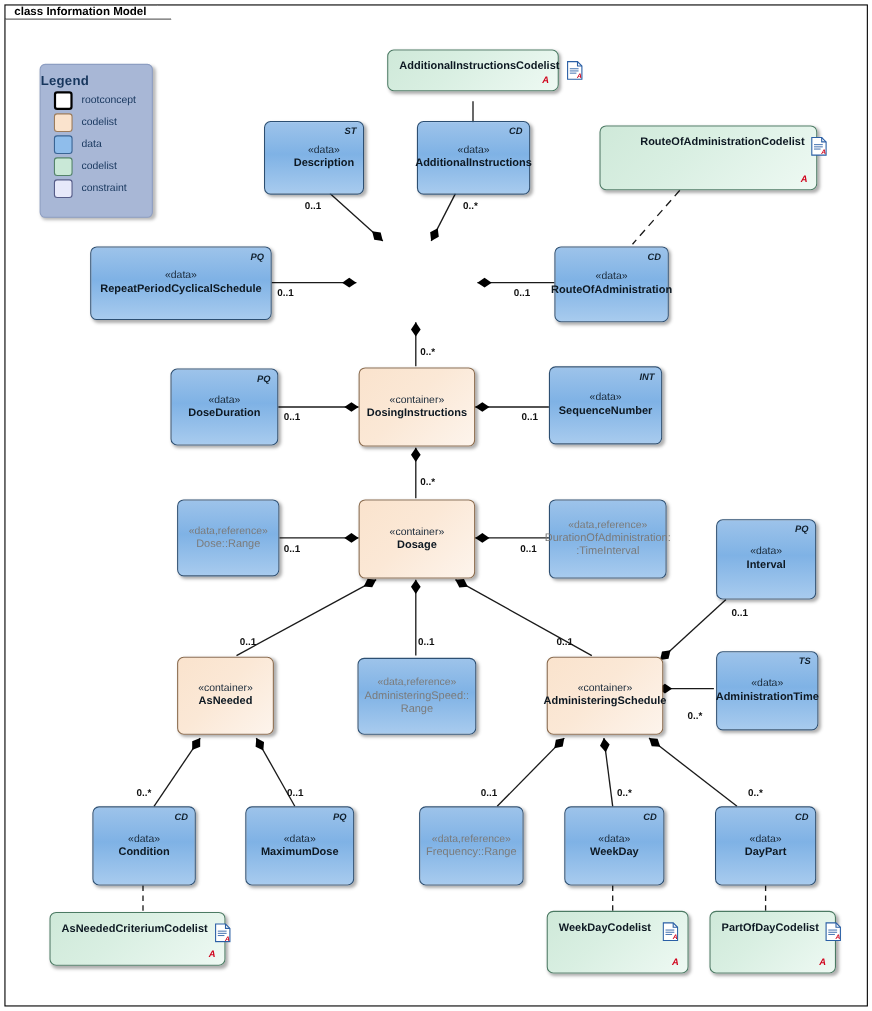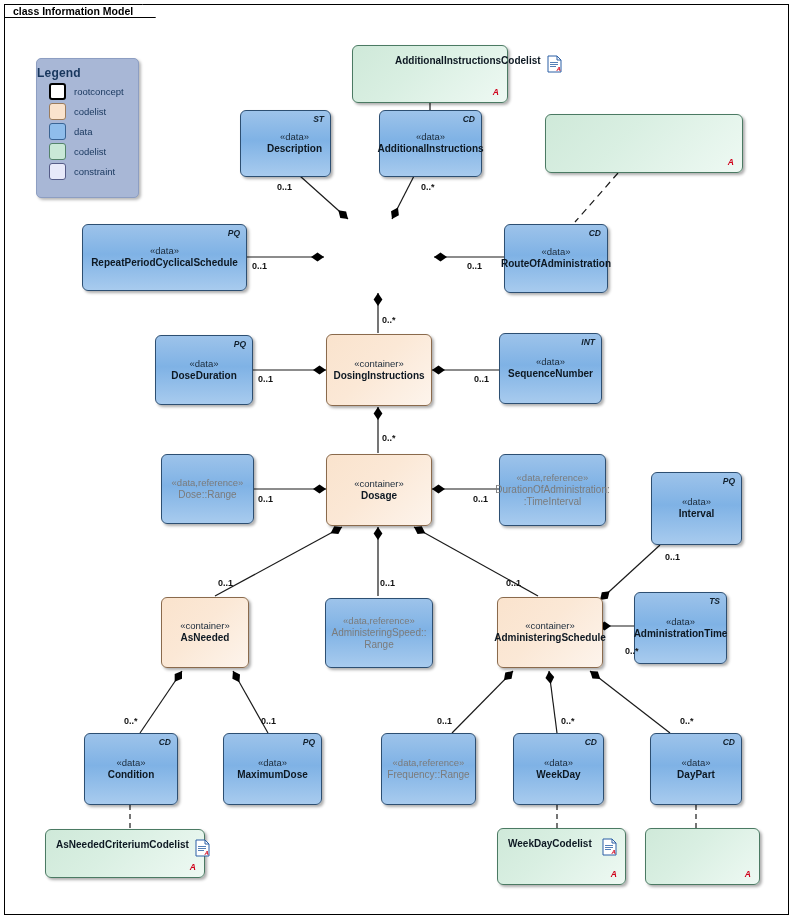--- a/index.html
+++ b/index.html
@@ -134,38 +134,51 @@
     <div class="legend-row">
       <span class="sw sw-codelist"></span>
       <span class="legend-lbl">codelist</span>
     </div>
     <div class="legend-row">
       <span class="sw sw-constraint"></span>
       <span class="legend-lbl">constraint</span>
     </div>
   </div>
 
-  <div class="node n-codelist" style="left:352px;top:45px;width:156px;height:58px;padding-left:32px;">
+  <div class="node n-codelist" style="left:352px;top:45px;width:156px;height:38px;">
     <div class="cl-row">
       <span class="cl-name">AdditionalInstructionsCodelist</span>
       <svg class="doc-icon" viewBox="0 0 15 18">
         <path d="M1 1 h9 l4 4 v12 h-13 z" fill="#fff" stroke="#2a5fa5" stroke-width="1"></path>
         <path d="M10 1 v4 h4" fill="none" stroke="#2a5fa5" stroke-width="1"></path>
         <g stroke="#2a5fa5" stroke-width="0.8">
             <line x1="3" y1="7.5" x2="11" y2="7.5"></line>
             <line x1="3" y1="9.5" x2="11" y2="9.5"></line>
             <line x1="3" y1="11.5" x2="9" y2="11.5"></line>
           </g>
         <text x="9.5" y="16" font-size="6" fill="#d0021b" font-style="italic" font-weight="bold">A</text>
       </svg>
     </div>
     <span class="cl-A">A</span>
   </div>
 
   <div class="node n-codelist" style="left:545px;top:114px;width:198px;height:59px;">
+    <div class="cl-row">
+      <span class="cl-name" style="margin-left:26px;">RouteOfAdministrationCodelist</span>
+      <svg class="doc-icon" viewBox="0 0 15 18">
+        <path d="M1 1 h9 l4 4 v12 h-13 z" fill="#fff" stroke="#2a5fa5" stroke-width="1"></path>
+        <path d="M10 1 v4 h4" fill="none" stroke="#2a5fa5" stroke-width="1"></path>
+        <g stroke="#2a5fa5" stroke-width="0.8">
+            <line x1="3" y1="7.5" x2="11" y2="7.5"></line>
+            <line x1="3" y1="9.5" x2="11" y2="9.5"></line>
+            <line x1="3" y1="11.5" x2="9" y2="11.5"></line>
+          </g>
+        <text x="9.5" y="16" font-size="6" fill="#d0021b" font-style="italic" font-weight="bold">A</text>
+      </svg>
+    </div>
     <span class="cl-A">A</span>
   </div>
 
   <div class="node n-codelist" style="left:45px;top:829px;width:160px;height:49px;">
     <div class="cl-row">
       <span class="cl-name">AsNeededCriteriumCodelist</span>
       <svg class="doc-icon" viewBox="0 0 15 18">
         <path d="M1 1 h9 l4 4 v12 h-13 z" fill="#fff" stroke="#2a5fa5" stroke-width="1"></path>
         <path d="M10 1 v4 h4" fill="none" stroke="#2a5fa5" stroke-width="1"></path>
         <g stroke="#2a5fa5" stroke-width="0.8">
@@ -190,20 +203,33 @@
             <line x1="3" y1="9.5" x2="11" y2="9.5"></line>
             <line x1="3" y1="11.5" x2="9" y2="11.5"></line>
           </g>
         <text x="9.5" y="16" font-size="6" fill="#d0021b" font-style="italic" font-weight="bold">A</text>
       </svg>
     </div>
     <span class="cl-A">A</span>
   </div>
 
   <div class="node n-codelist" style="left:645px;top:828px;width:115px;height:57px;">
+    <div class="cl-row">
+      <span class="cl-name">PartOfDayCodelist</span>
+      <svg class="doc-icon" viewBox="0 0 15 18">
+        <path d="M1 1 h9 l4 4 v12 h-13 z" fill="#fff" stroke="#2a5fa5" stroke-width="1"></path>
+        <path d="M10 1 v4 h4" fill="none" stroke="#2a5fa5" stroke-width="1"></path>
+        <g stroke="#2a5fa5" stroke-width="0.8">
+            <line x1="3" y1="7.5" x2="11" y2="7.5"></line>
+            <line x1="3" y1="9.5" x2="11" y2="9.5"></line>
+            <line x1="3" y1="11.5" x2="9" y2="11.5"></line>
+          </g>
+        <text x="9.5" y="16" font-size="6" fill="#d0021b" font-style="italic" font-weight="bold">A</text>
+      </svg>
+    </div>
     <span class="cl-A">A</span>
   </div>
 
   <div class="node n-data" style="left:240px;top:110px;width:91px;height:67px;padding-left:18px;">
     <span class="tag">ST</span>
     <span class="stereo">«data»</span>
     <span class="nm">Description</span>
   </div>
 
   <div class="node n-data" style="left:379px;top:110px;width:103px;height:67px;">
@@ -273,21 +299,21 @@
     <span class="stereo">«data,reference»</span>
     <span class="nm">AdministeringSpeed::</span>
     <span class="nm">Range</span>
   </div>
 
   <div class="node n-container" style="left:497px;top:597px;width:106px;height:71px;">
     <span class="stereo">«container»</span>
     <span class="nm">AdministeringSchedule</span>
   </div>
 
-  <div class="node n-data" style="left:634px;top:592px;width:93px;height:72px;">
+  <div class="node n-data" style="left:651px;top:592px;width:93px;height:72px;">
     <span class="tag">TS</span>
     <span class="stereo">«data»</span>
     <span class="nm">AdministrationTime</span>
   </div>
 
   <div class="node n-data" style="left:84px;top:733px;width:94px;height:72px;">
     <span class="tag">CD</span>
     <span class="stereo">«data»</span>
     <span class="nm">Condition</span>
   </div>

